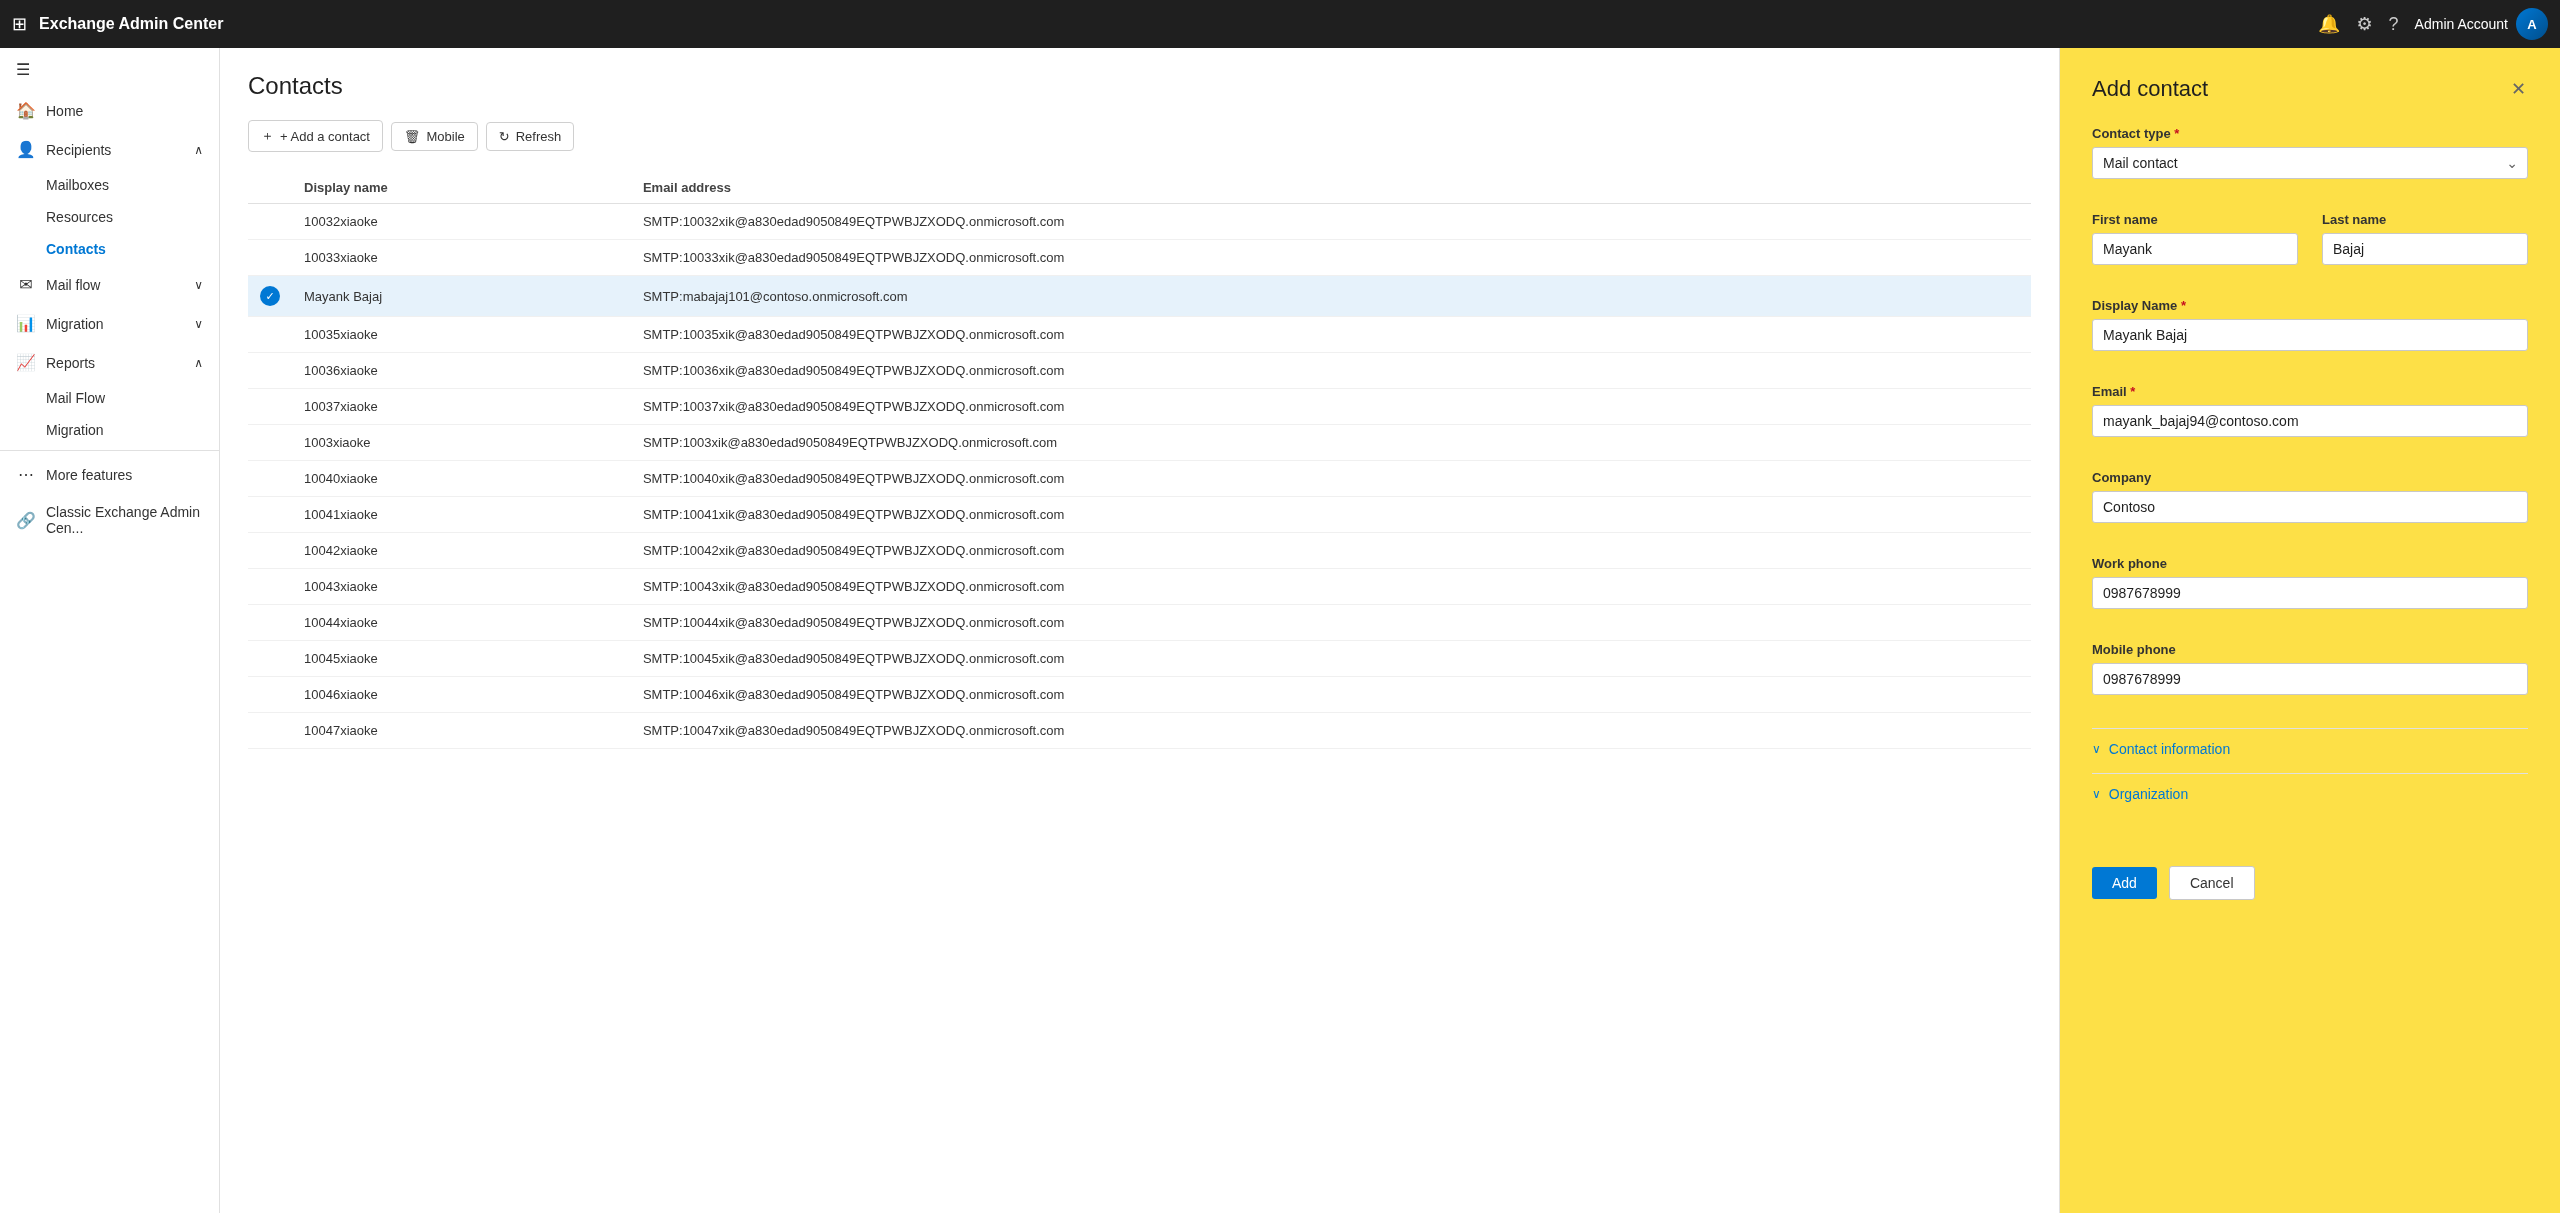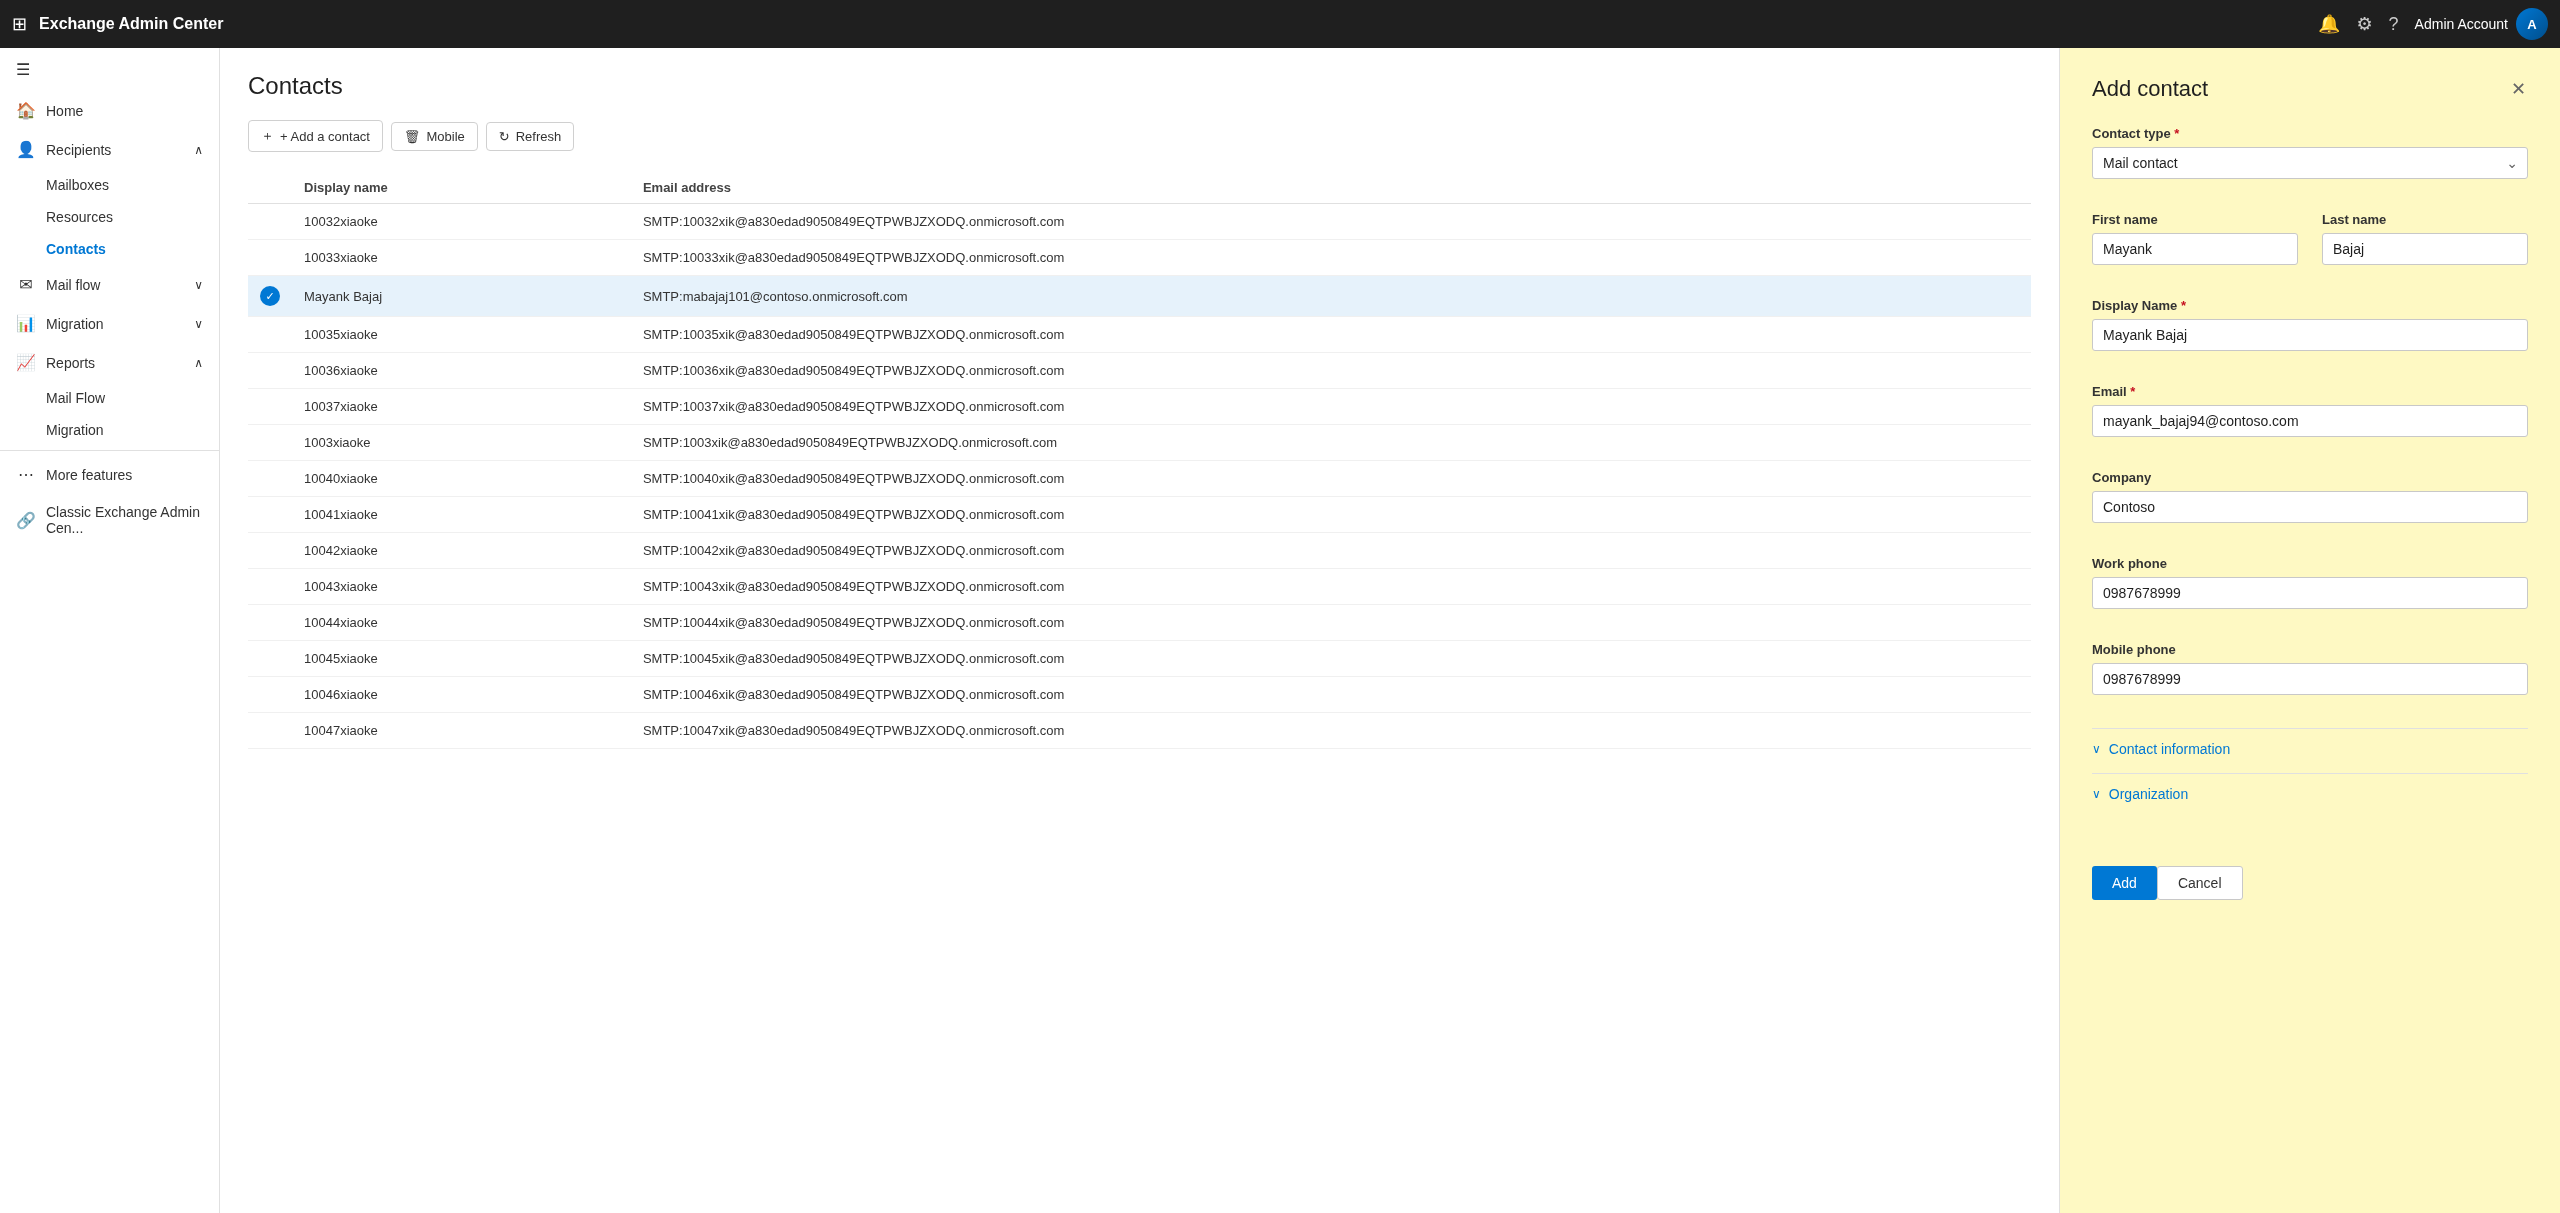--- a/index.html
+++ b/index.html
@@ -134,21 +134,21 @@
       display: flex;
       align-items: center;
       justify-content: center;
       color: #fff;
       font-size: 11px;
     }
 
     
     .add-contact-panel {
       width: 500px;
-      background: #fef9c3;
+      background: #fde047;
       padding: 28px 32px;
       overflow-y: auto;
       flex-shrink: 0;
       position: relative;
     }
     .panel-header {
       display: flex;
       align-items: flex-start;
       justify-content: space-between;
       margin-bottom: 24px;
@@ -222,23 +222,24 @@
       font-size: 14px;
       cursor: pointer;
       padding: 12px 0 8px 0;
       border-top: 1px solid #e0e0e0;
       margin-top: 8px;
     }
     .section-toggle .chevron { font-size: 12px; }
 
     .panel-footer {
       display: flex;
-      gap: 0;
+      gap: 12px;
       margin-top: 40px;
       padding-top: 16px;
+      align-items: center;
     }
     .btn-primary {
       padding: 8px 20px;
       background: #0078d4;
       color: #fff;
       border: none;
       border-radius: 3px;
       font-size: 14px;
       cursor: pointer;
     }

